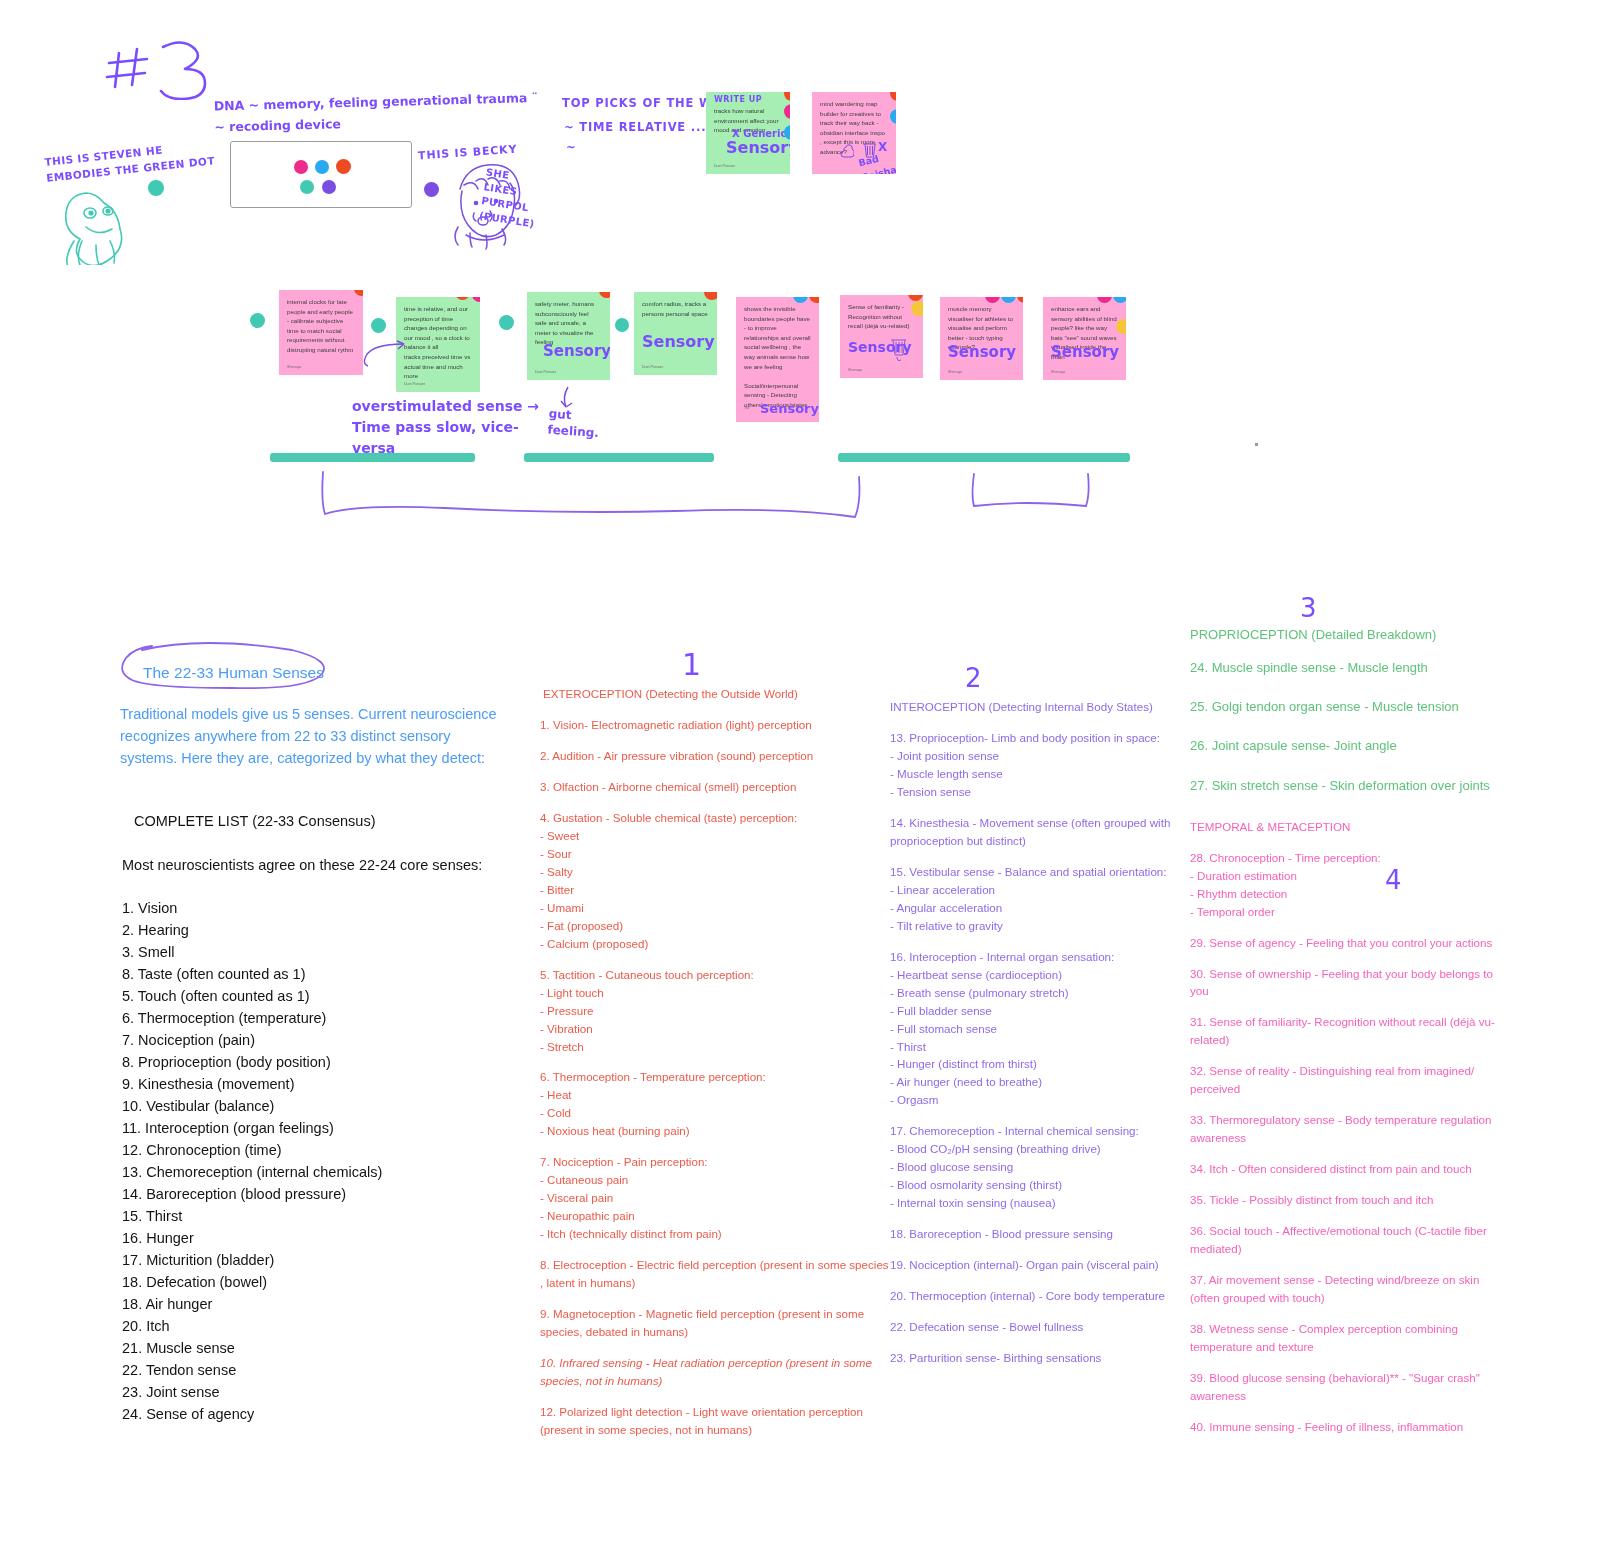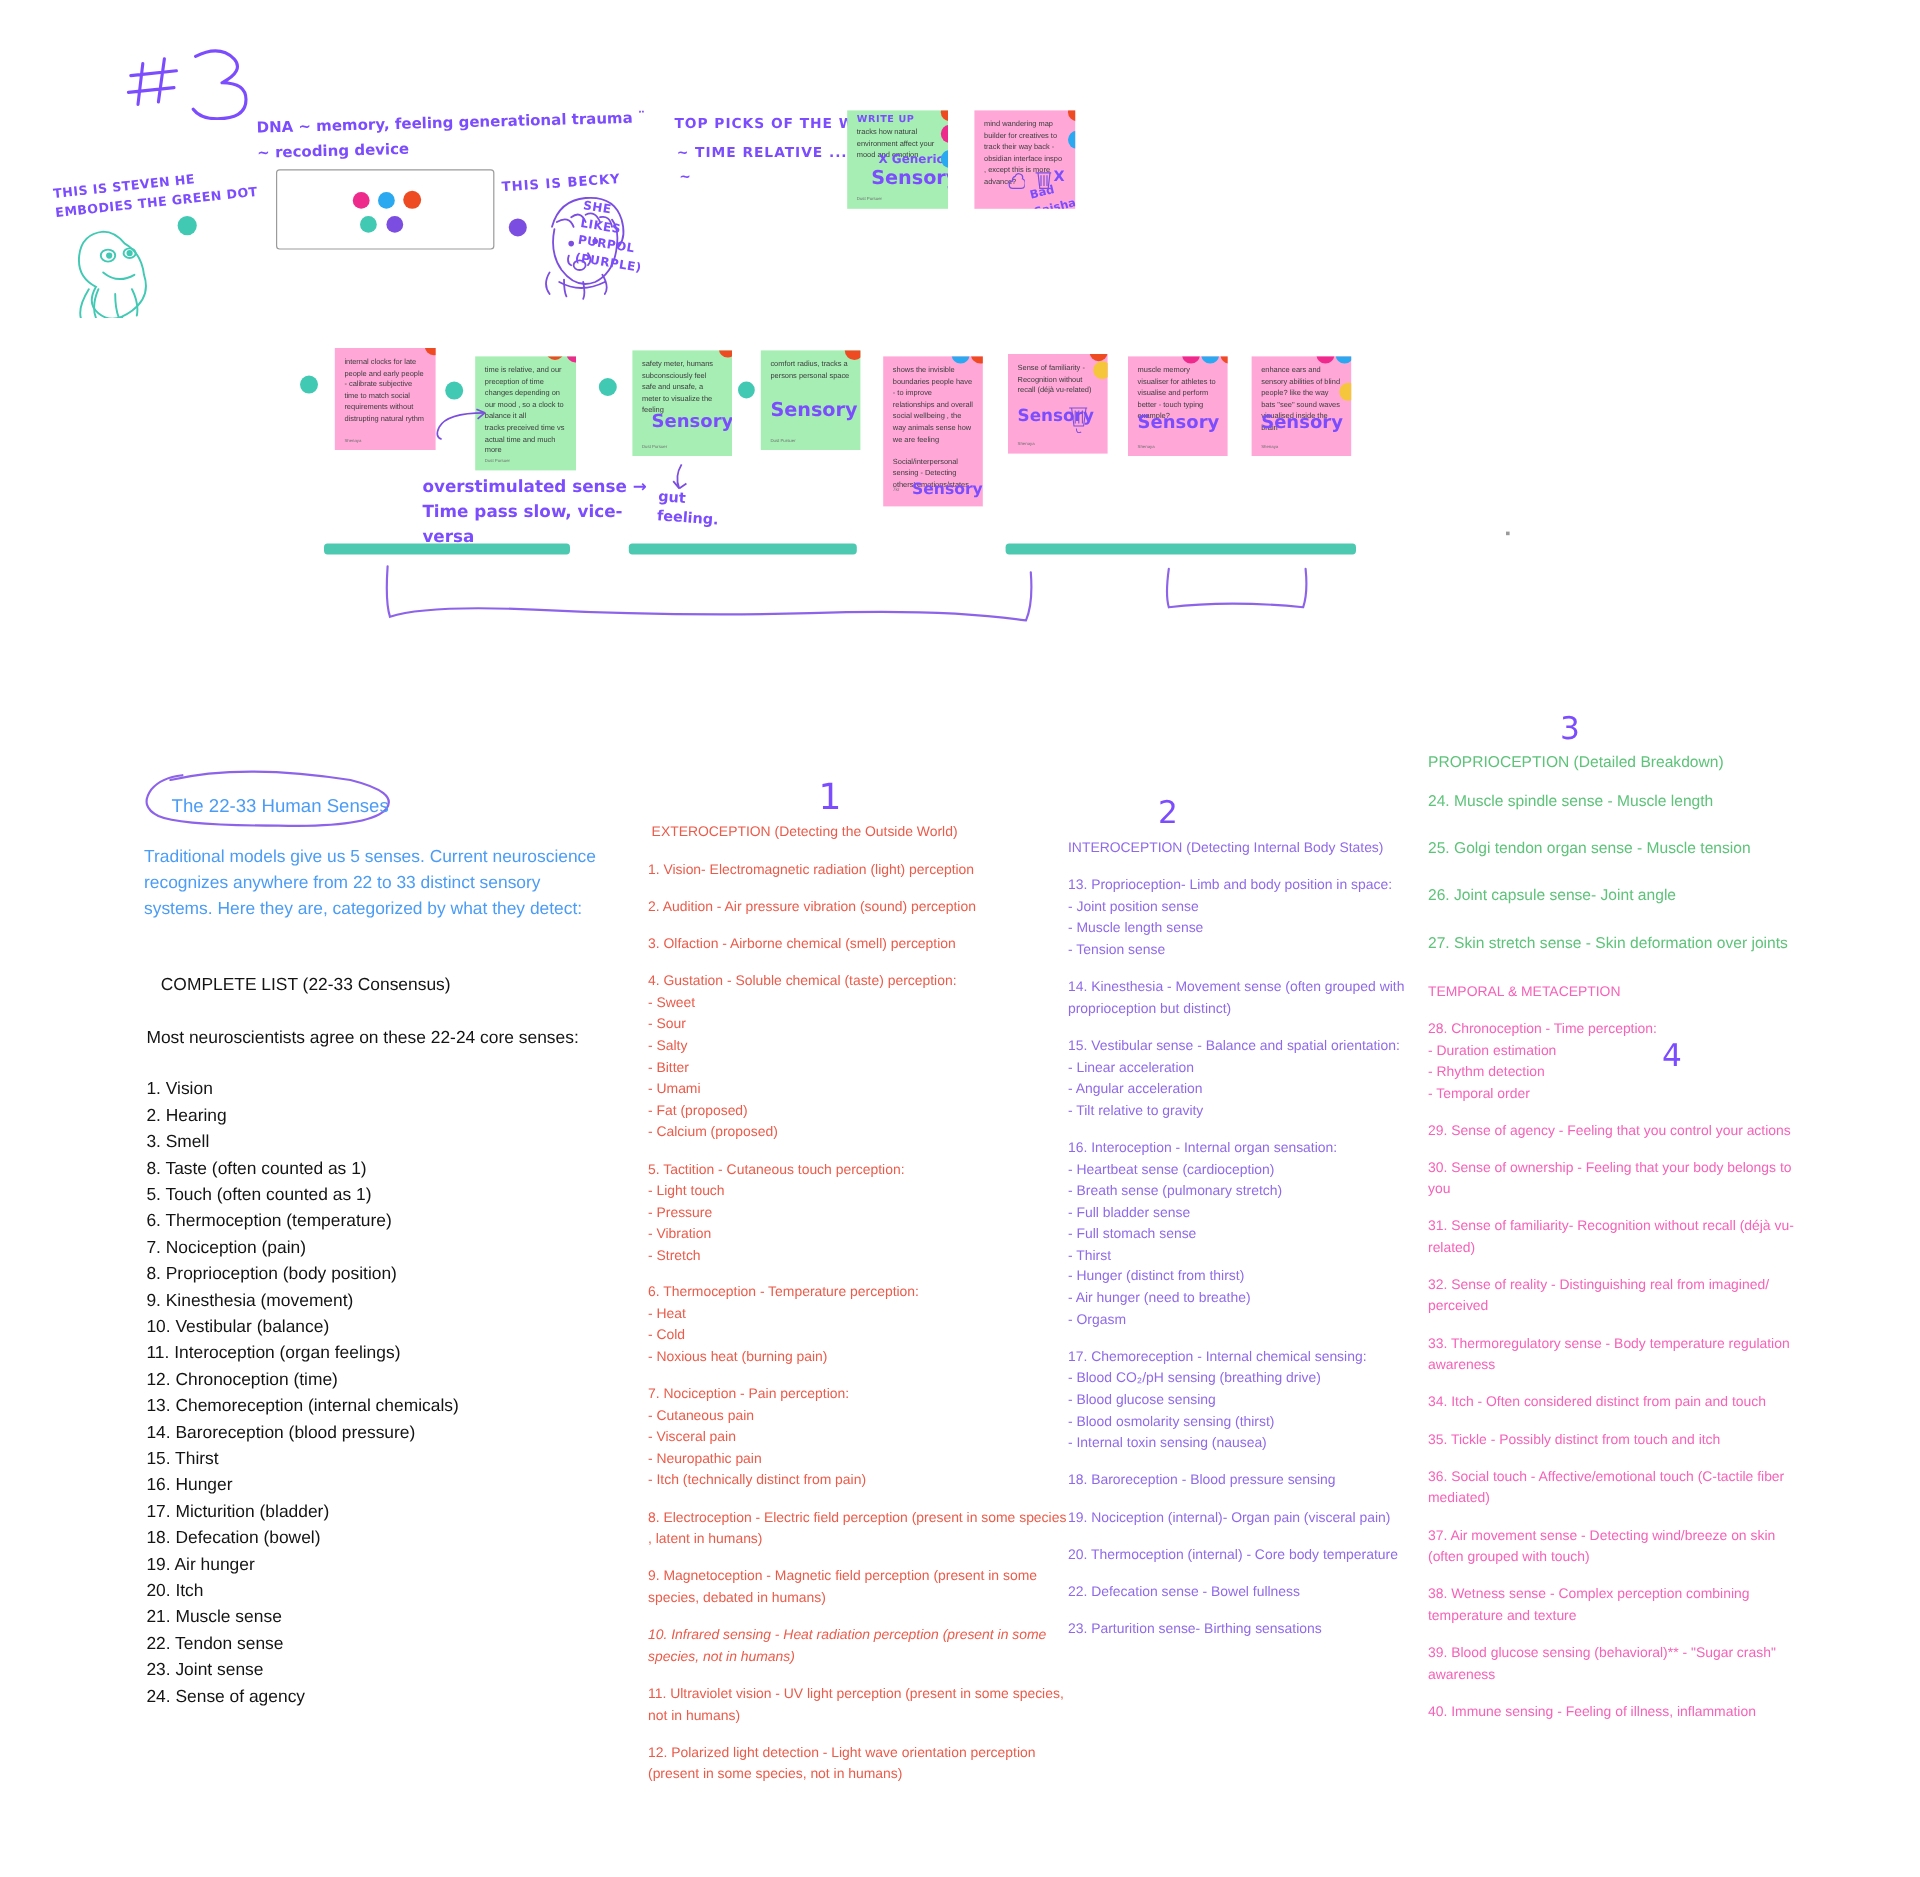--- a/index.html
+++ b/index.html
@@ -257,21 +257,21 @@
       <div class="listline">9. Kinesthesia (movement)</div>
       <div class="listline">10. Vestibular (balance)</div>
       <div class="listline">11. Interoception (organ feelings)</div>
       <div class="listline">12. Chronoception (time)</div>
       <div class="listline">13. Chemoreception (internal chemicals)</div>
       <div class="listline">14. Baroreception (blood pressure)</div>
       <div class="listline">15. Thirst</div>
       <div class="listline">16. Hunger</div>
       <div class="listline">17. Micturition (bladder)</div>
       <div class="listline">18. Defecation (bowel)</div>
-      <div class="listline">19. Air hunger</div>
+      <div class="listline">18. Air hunger</div>
       <div class="listline">20. Itch</div>
       <div class="listline">21. Muscle sense</div>
       <div class="listline">22. Tendon sense</div>
       <div class="listline">23. Joint sense</div>
       <div class="listline">24. Sense of agency</div>
     </div>
 </div>
 
 <div class="col" style="left:540px;top:655px;width:350px;">
   <div class="abs numMark" style="left:142px;top:-5px;font-size:30px;line-height:1;">1</div>
@@ -301,22 +301,20 @@
 - Cutaneous pain
 - Visceral pain
 - Neuropathic pain
 - Itch (technically distinct from pain)</p>
       <p class="redBody sub" style="margin-bottom: 13px;">8. Electroception - Electric field perception (present in some species
 , latent in humans)</p>
       <p class="redBody sub" style="margin-bottom: 13px;">9. Magnetoception - Magnetic field perception (present in some
  species, debated in humans)</p>
       <p class="redBody sub" style="margin-bottom: 13px; font-style: italic;">10. Infrared sensing - Heat radiation perception (present in some
 species, not in humans)</p>
-      <p class="redBody sub" style="margin-bottom: 13px;">11. Ultraviolet vision - UV light perception (present in some species,
- not in humans)</p>
       <p class="redBody sub" style="margin-bottom: 13px;">12. Polarized light detection - Light wave orientation perception
 (present in some species, not in humans)</p>
     </div>
 </div>
 
 <div class="col" style="left:890px;top:665px;width:300px;">
   <div class="abs numMark" style="left:75px;top:-2px;">2</div>
   <p class="violetBody" style="margin-top:33px;">INTEROCEPTION (Detecting Internal Body States)</p>
   <div id="intList">
       <p class="violetBody sub" style="margin-bottom: 13px;">13. Proprioception- Limb and body position in space:

